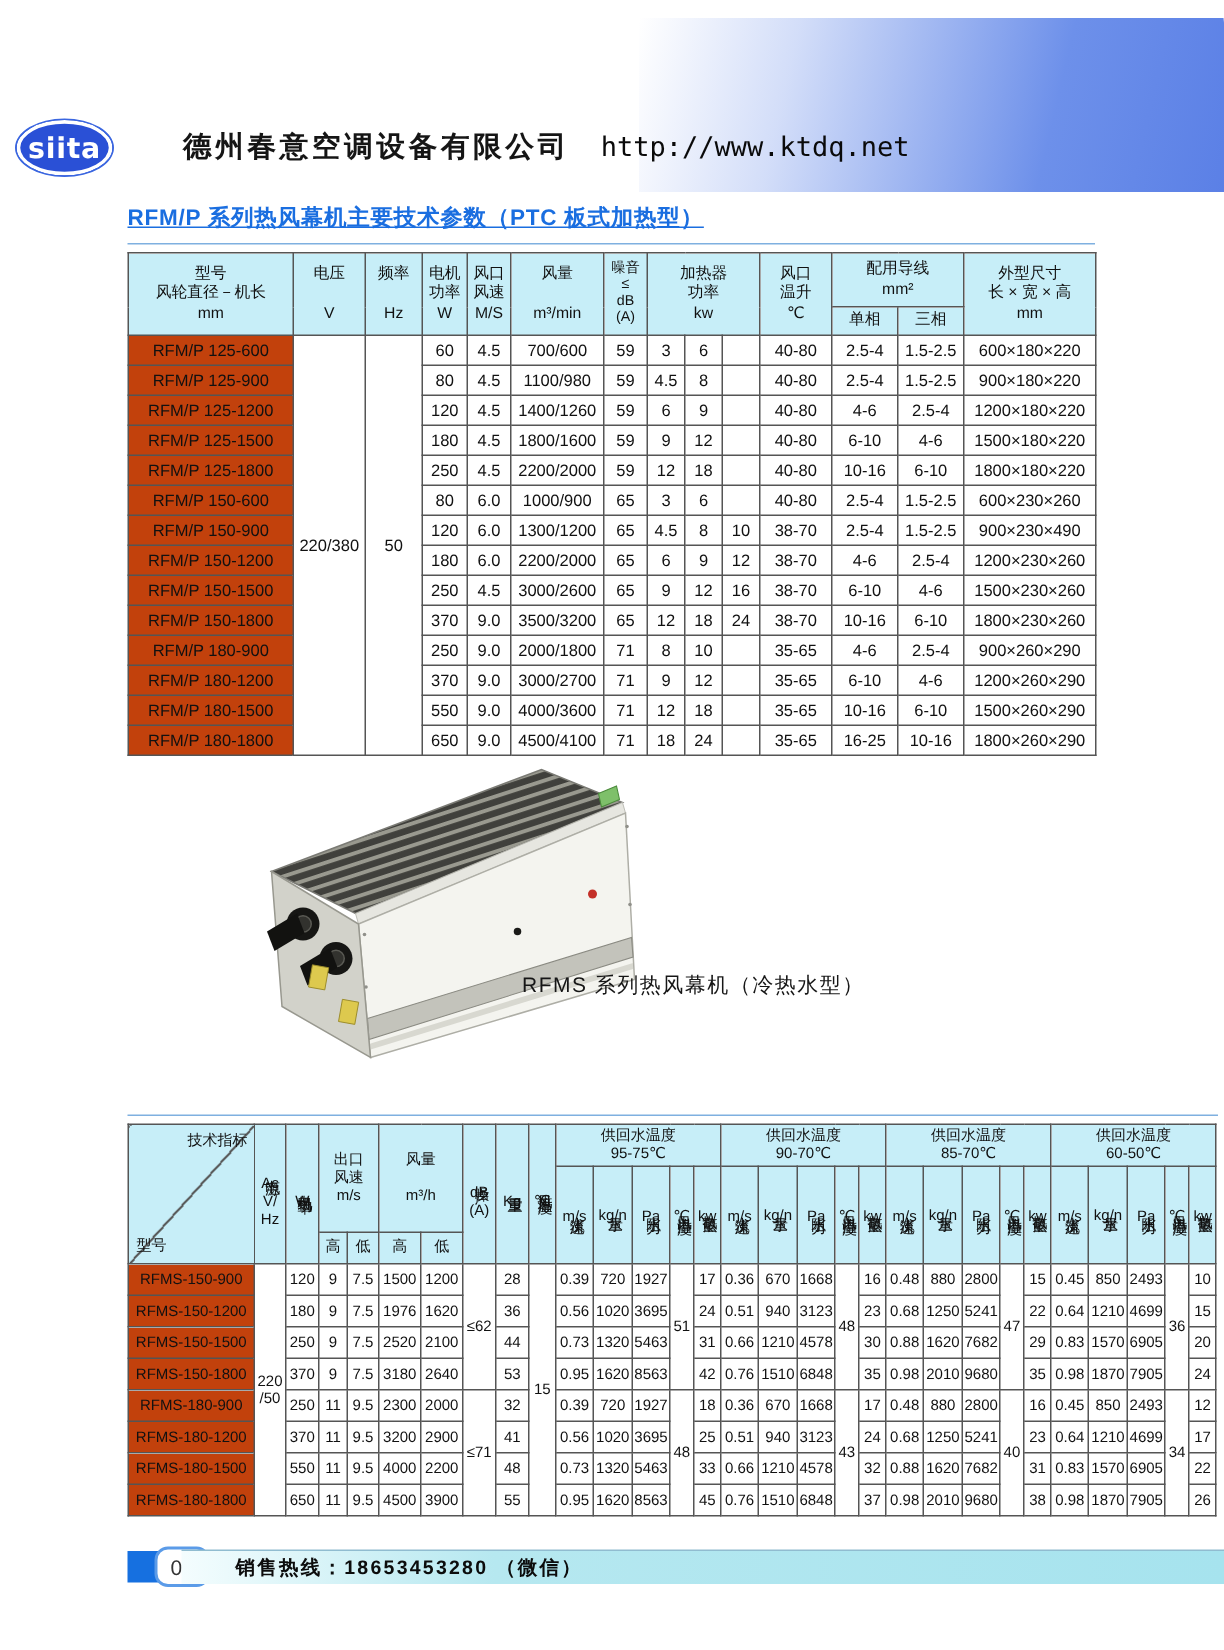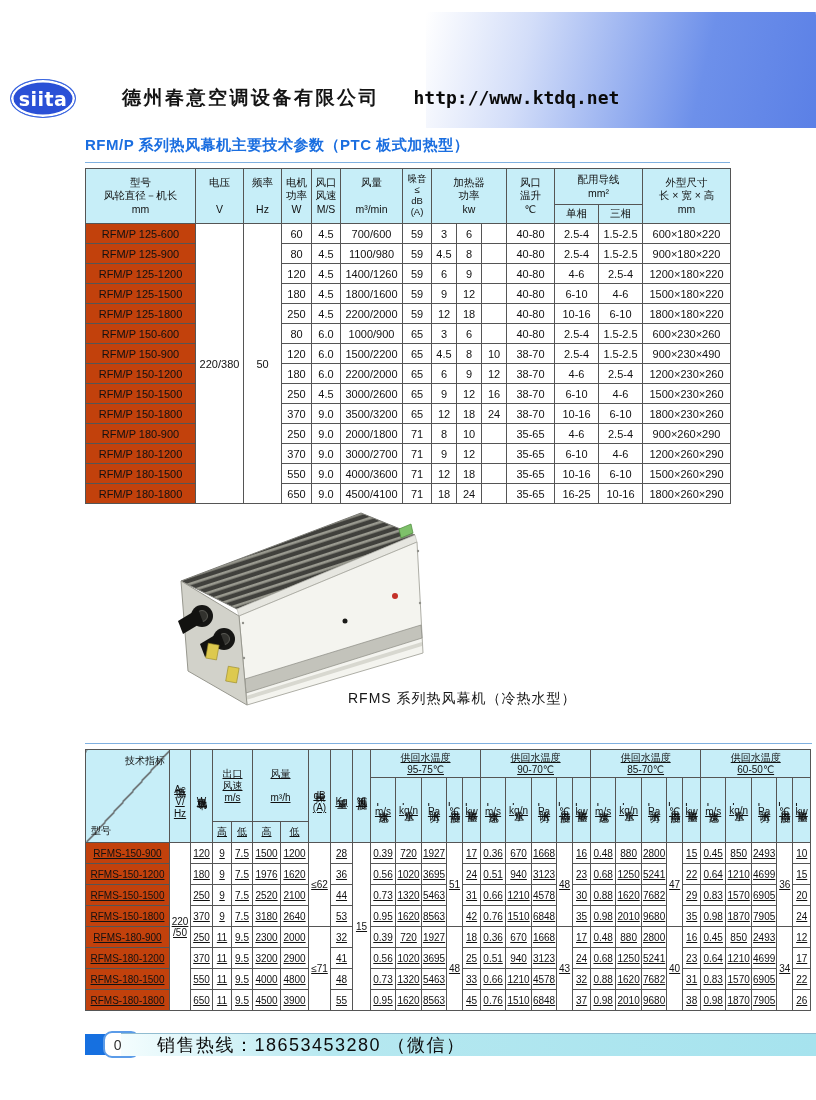--- a/index.html
+++ b/index.html
@@ -9,64 +9,64 @@
   .banner{position:absolute;top:12px;right:0;width:390px;height:116px;
     background:linear-gradient(103deg,rgba(255,255,255,0) 0%,rgba(109,144,234,.30) 26%,#6d90ea 70%,#5b80e6 100%);}
   
   .logo{position:absolute;left:10px;top:79px;width:64px;height:37px;background:#2a50d6;
     border:1px solid #3a66e0;border-radius:50%;box-shadow:inset 0 0 0 2.5px #fff;
     display:flex;align-items:center;justify-content:center;color:#fff;font-weight:800;
     font-size:19px;letter-spacing:.5px;font-family:"DejaVu Sans",sans-serif;}
   .companyline{position:absolute;left:122px;top:85px;white-space:nowrap;}
   .company{font-family:"DejaVu Serif","Liberation Serif",serif;font-weight:bold;font-size:19px;
     letter-spacing:2.5px;color:#151515;}
-  .url{font-family:"DejaVu Sans Mono","Liberation Mono",monospace;font-weight:bold;font-size:18px;
-    margin-left:29px;color:#0a0a0a;}
+  .url{font-family:"DejaVu Sans Mono","Liberation Mono",monospace;font-weight:normal;font-size:18px;
+    margin-left:16px;color:#0a0a0a;}
   
   .section{position:absolute;left:85px;}
   #sec1{top:136px;width:645px;}
   #sec2{top:736px;width:727px;}
-  .sec-title{margin:0;color:#1a6ee0;font-size:15px;font-weight:bold;letter-spacing:.5px;}
+  .sec-title{margin:0;color:#1a6ee0;font-size:15px;font-weight:bold;letter-spacing:.5px;text-decoration:underline;}
   .sec-rule{border:none;border-top:1px solid #7fb0e0;margin:7px 0 0 0;}
   
   table{border-collapse:collapse;table-layout:fixed;margin-top:5px;border:1.5px solid #333;}
   th,td{border:1px solid #555;text-align:center;vertical-align:middle;padding:0;overflow:hidden;}
   th{background:#c7eef8;font-weight:normal;white-space:pre-line;}
   td{background:#fff;}
   td.model{background:#c2410c;}
   td.pre{white-space:pre-line;}
   
   table.t1{width:645px;}
   .t1 th{font-size:10.5px;line-height:1.25;}
   .t1 th.sm{font-size:9.5px;line-height:1.15;}
   .t1 thead tr:nth-child(1){height:36px;}
   .t1 thead tr:nth-child(2){height:19px;}
   .t1 td{font-size:11px;height:19px;}
   
-  table.t2{width:725px;text-decoration:underline;}
+  table.t2{width:725px;}
   .t2 th{font-size:10px;line-height:1.2;}
   .t2 thead tr:nth-child(1){height:28px;}
   .t2 thead tr:nth-child(2){height:44px;}
   .t2 thead tr:nth-child(3){height:21px;}
   .t2 td{font-size:10px;height:20px;}
   .vt{writing-mode:vertical-rl;text-orientation:upright;line-height:1.05;letter-spacing:1px;display:inline-block;}
   .thcol{display:flex;flex-direction:column;align-items:center;justify-content:space-between;height:100%;padding:3px 0;box-sizing:border-box;}
   .corner{position:relative;background-image:linear-gradient(to bottom right,rgba(0,0,0,0) calc(50% - .7px),#555 calc(50% - .7px),#555 calc(50% + .7px),rgba(0,0,0,0) calc(50% + .7px));}
   .corner .ct{position:absolute;top:5px;right:4px;font-size:10px;}
   .corner .cb{position:absolute;bottom:5px;left:5px;font-size:10px;}
   
   .photo{position:absolute;left:163px;top:503px;width:310px;height:210px;}
-  .caption{position:absolute;left:348px;top:690px;font-size:14px;color:#161616;letter-spacing:1px;}
+  .caption{position:absolute;left:348px;top:648px;font-size:14px;color:#161616;letter-spacing:1px;}
   
   .f-rect{position:absolute;left:85px;top:1034px;width:35px;height:21px;background:#1670e0;}
   .f-pill{position:absolute;left:103px;top:1031px;width:33px;height:23px;background:#fff;border:2px solid #5b9be8;
     border-radius:9px;display:flex;align-items:center;justify-content:center;font-size:14px;color:#333;}
   .f-bar{position:absolute;left:121px;top:1033px;right:0;height:22px;border-top:1px solid #90bcd0;
     background:linear-gradient(to right,#f4fdfe,#b6e8f0 30%,#a6e3ee);}
-  .f-text{margin-left:36px;font-size:18px;font-weight:normal;line-height:22px;letter-spacing:1.5px;color:#0c0c0c;}
+  .f-text{margin-left:36px;font-size:13px;font-weight:bold;line-height:22px;letter-spacing:1.5px;color:#0c0c0c;}
   .watermark{position:absolute;right:0;bottom:0;font-size:46px;font-weight:bold;letter-spacing:1px;
     color:#c2ebf1;line-height:1.0;font-family:"Liberation Sans",sans-serif;}
 </style>
 </head>
 <body>
 
 <div id="page">
   <div class="banner"></div>
 
   <div class="logo">
@@ -223,21 +223,21 @@
               <td></td>
               <td>40-80</td>
               <td>2.5-4</td>
               <td>1.5-2.5</td>
               <td>600×230×260</td>
             </tr>
             <tr>
               <td class="model">RFM/P 150-900</td>
               <td>120</td>
               <td>6.0</td>
-              <td>1500/2200</td>
+              <td>1300/1200</td>
               <td>65</td>
               <td>4.5</td>
               <td>8</td>
               <td>10</td>
               <td>38-70</td>
               <td>2.5-4</td>
               <td>1.5-2.5</td>
               <td>900×230×490</td>
             </tr>
             <tr>
@@ -629,21 +629,21 @@
               <td>1210</td>
               <td>4699</td>
               <td>17</td>
             </tr>
             <tr>
               <td class="model">RFMS-180-1500</td>
               <td>550</td>
               <td>11</td>
               <td>9.5</td>
               <td>4000</td>
-              <td>4800</td>
+              <td>2200</td>
               <td>48</td>
               <td>0.73</td>
               <td>1320</td>
               <td>5463</td>
               <td>33</td>
               <td>0.66</td>
               <td>1210</td>
               <td>4578</td>
               <td>32</td>
               <td>0.88</td>

